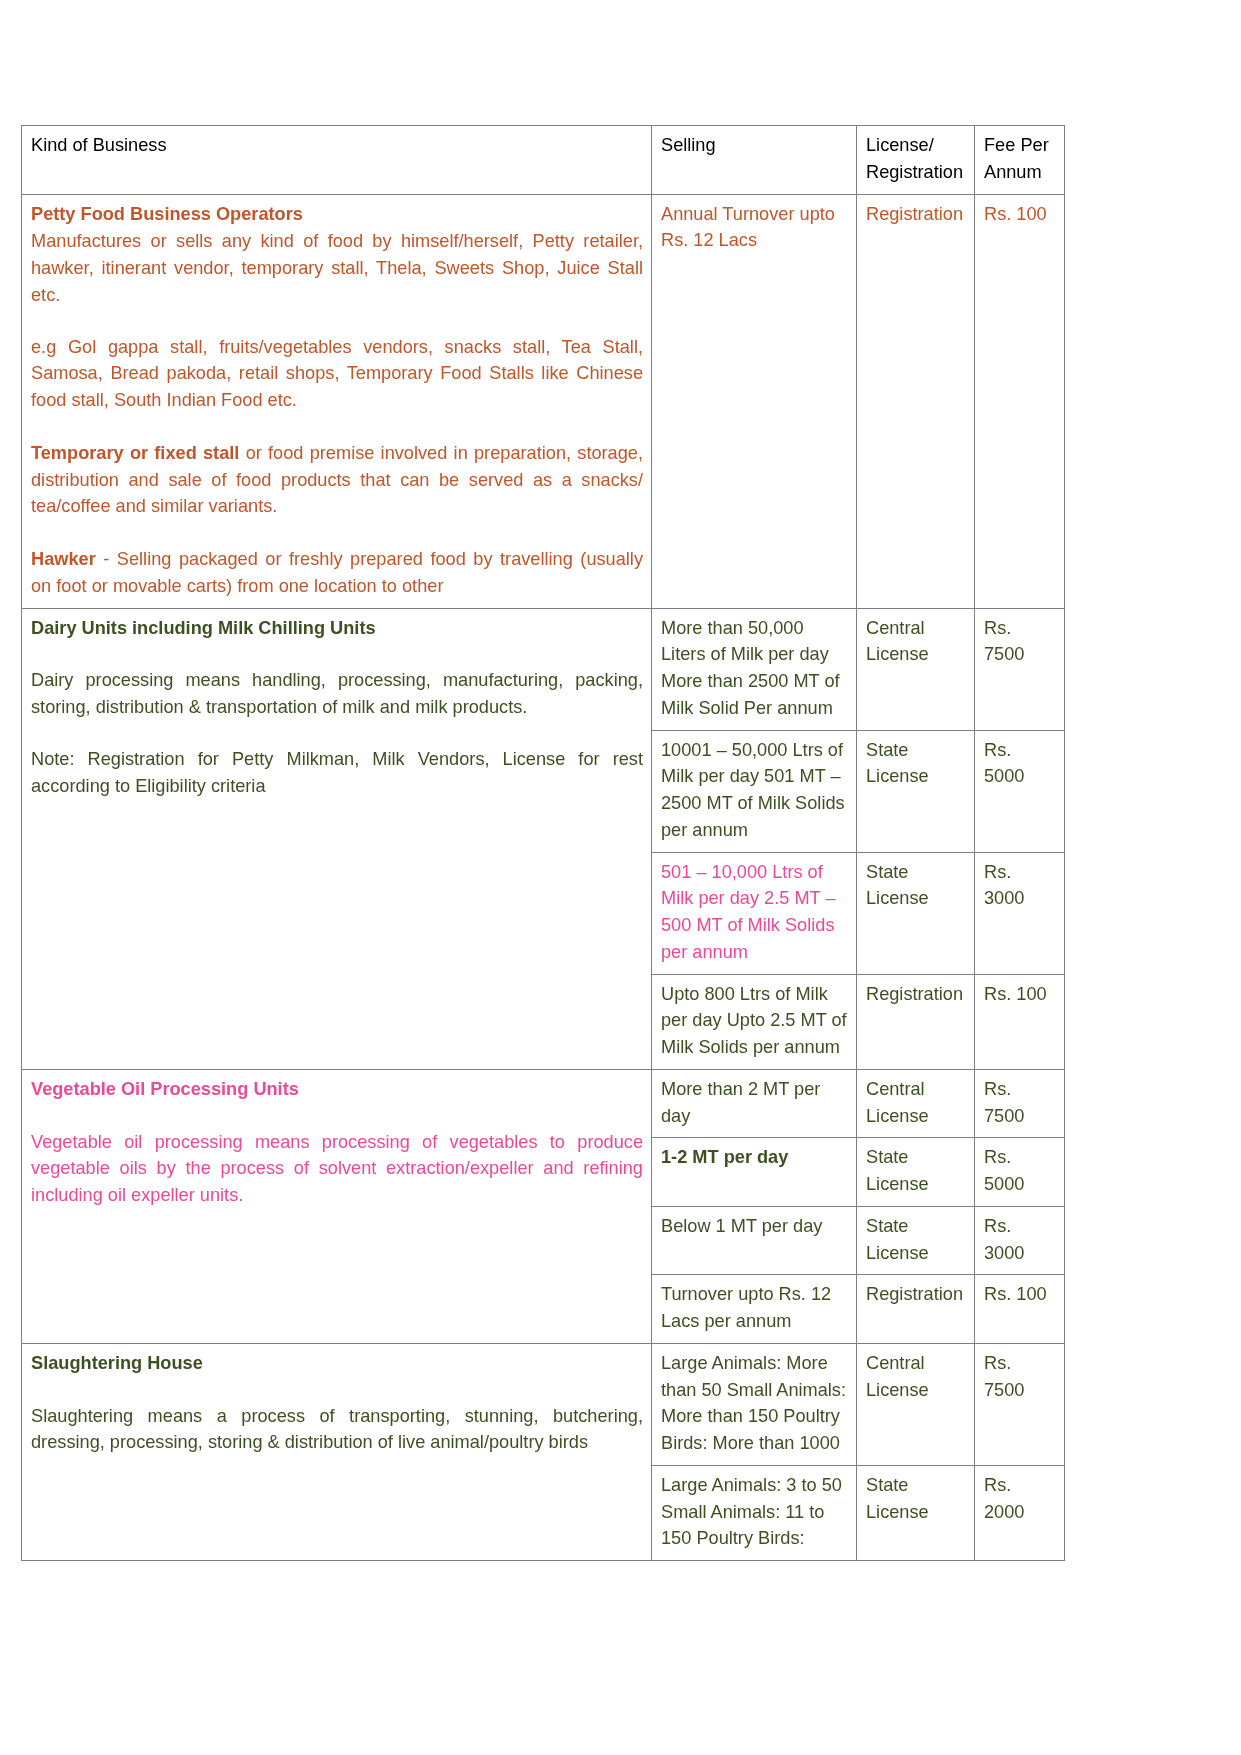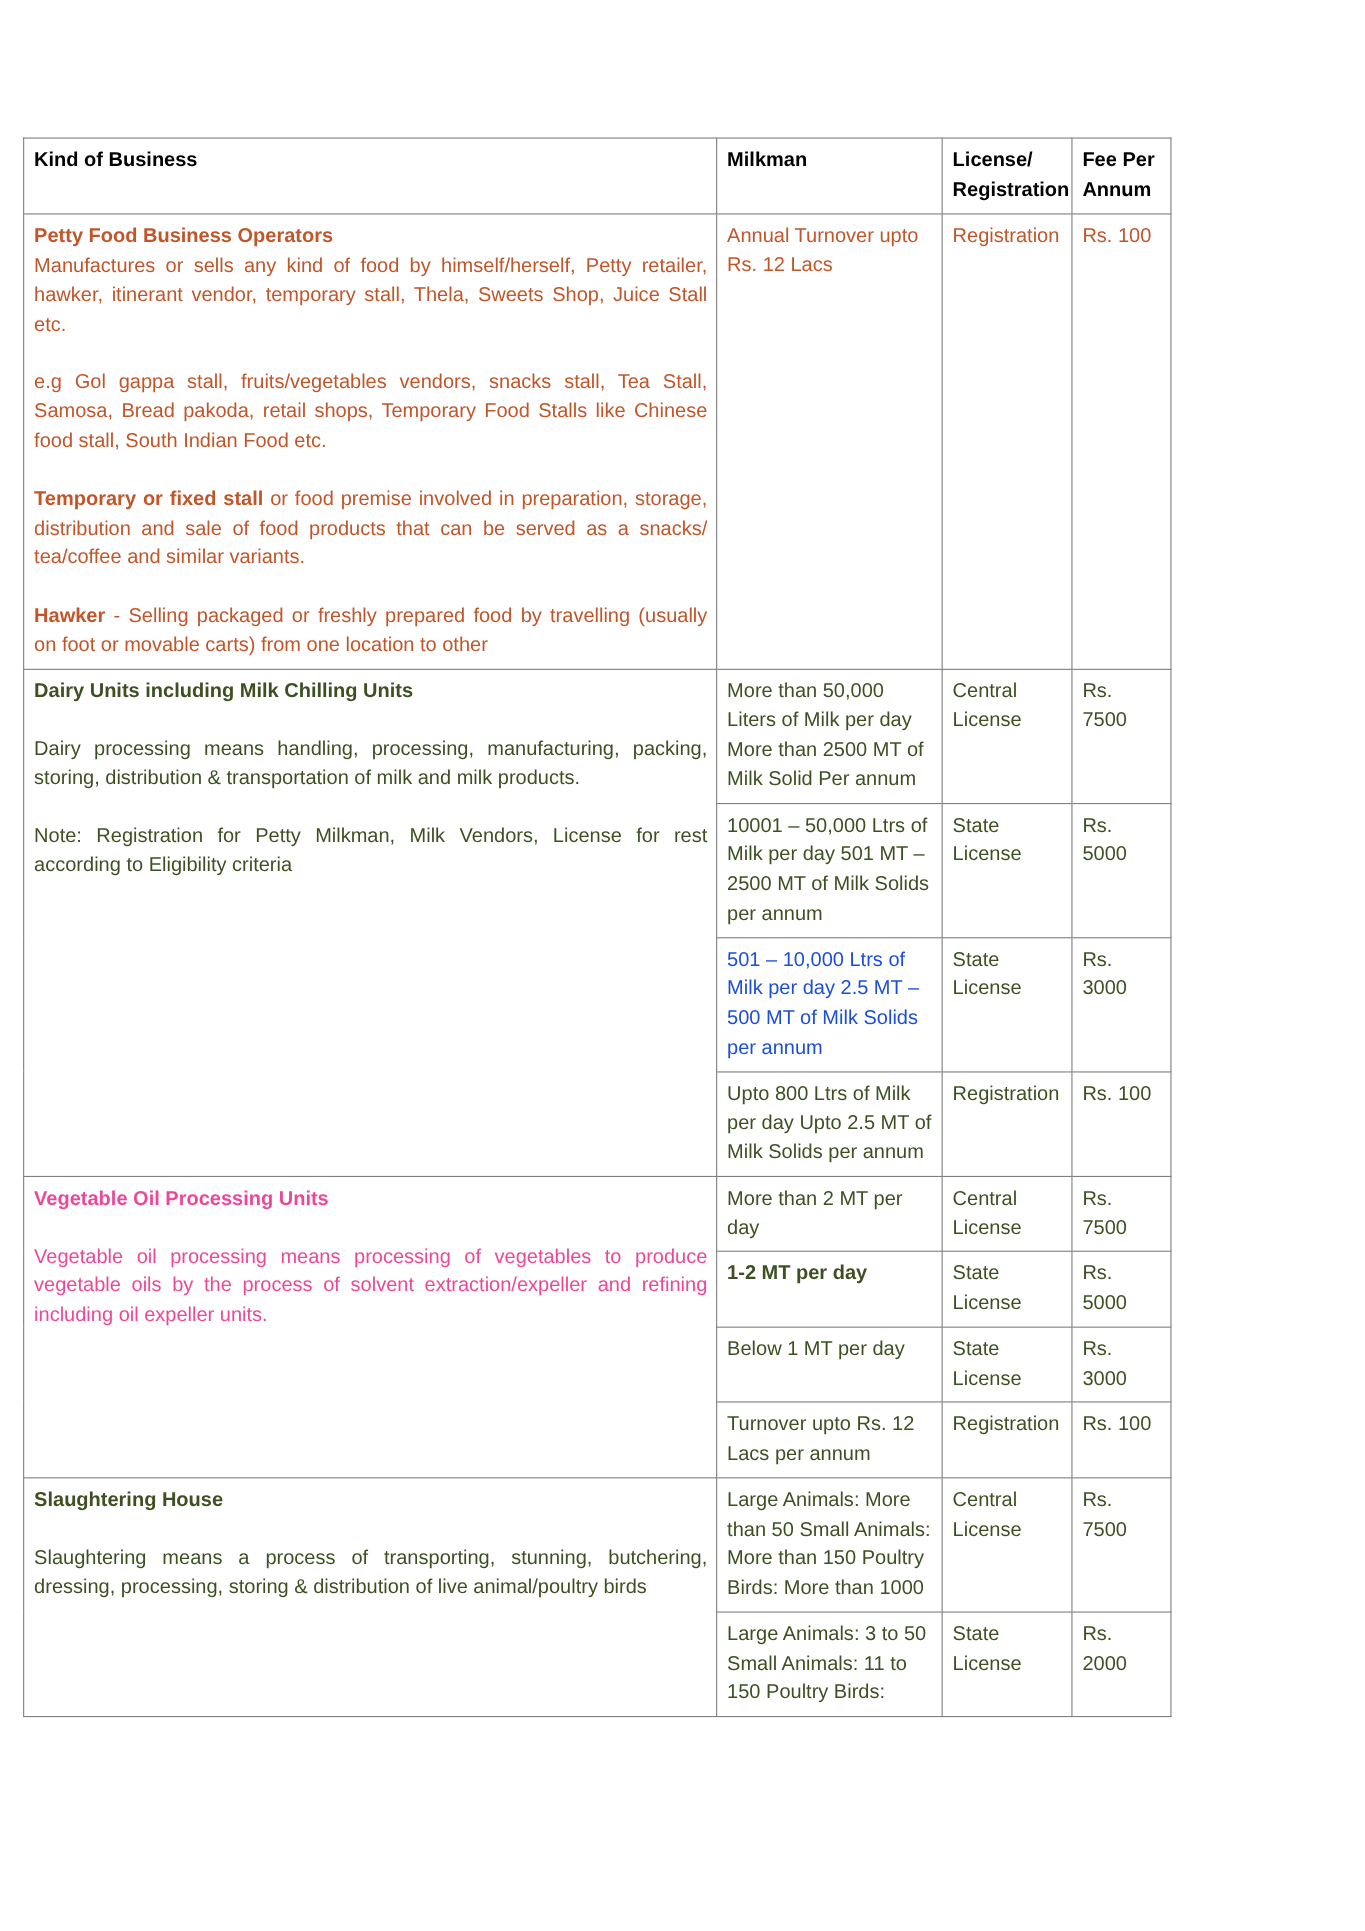--- a/index.html
+++ b/index.html
@@ -32,21 +32,21 @@
     line-height: 1.47;
     text-align: left;
   }
   
   col.c-business { width: 630px; }
   col.c-criteria { width: 205px; }
   col.c-license  { width: 118px; }
   col.c-fee      { width: 90px; }
 
   thead th {
-    font-weight: bold;
+    font-weight: normal;
     color: #000000;
     font-size: 18.4px;
     padding-top: 10px;
     padding-bottom: 14px;
   }
   th.h-business { }
   th.h-criteria { }
   th.h-license  { }
   th.h-fee      { }
 
@@ -85,21 +85,21 @@
   <table class="fee-table">
     <colgroup>
       <col class="c-business">
       <col class="c-criteria">
       <col class="c-license">
       <col class="c-fee">
     </colgroup>
     <thead>
       <tr>
         <th class="h-business">Kind of Business</th>
-        <th class="h-criteria">Milkman</th>
+        <th class="h-criteria">Selling</th>
         <th class="h-license">
           <span>License/</span><br>
           <span>Registration</span>
         </th>
         <th class="h-fee">
           <span>Fee Per</span><br>
           <span>Annum</span>
         </th>
       </tr>
     </thead>
@@ -130,21 +130,21 @@
           <td class="criteria-cell just-criteria" style="color: rgb(61, 80, 33);">More than 50,000 Liters of Milk per day More than 2500 MT of Milk Solid Per annum</td>
           <td class="license-cell" style="color: rgb(61, 80, 33);">Central License</td>
           <td class="fee-cell" style="color: rgb(61, 80, 33);">Rs. 7500</td>
         </tr>
         <tr>
           <td class="criteria-cell just-criteria" style="color: rgb(61, 80, 33);">10001 – 50,000 Ltrs of Milk per day 501 MT – 2500 MT of Milk Solids per annum</td>
           <td class="license-cell" style="color: rgb(61, 80, 33);">State License</td>
           <td class="fee-cell" style="color: rgb(61, 80, 33);">Rs. 5000</td>
         </tr>
         <tr>
-          <td class="criteria-cell just-criteria" style="color: #1d4ed8;">501 – 10,000 Ltrs of Milk per day 2.5 MT – 500 MT of Milk Solids per annum</td>
+          <td class="criteria-cell just-criteria" style="color: #ec4899;">501 – 10,000 Ltrs of Milk per day 2.5 MT – 500 MT of Milk Solids per annum</td>
           <td class="license-cell" style="color: rgb(61, 80, 33);">State License</td>
           <td class="fee-cell" style="color: rgb(61, 80, 33);">Rs. 3000</td>
         </tr>
         <tr>
           <td class="criteria-cell just-criteria" style="color: rgb(61, 80, 33);">Upto 800 Ltrs of Milk per day Upto 2.5 MT of Milk Solids per annum</td>
           <td class="license-cell" style="color: rgb(61, 80, 33);">Registration</td>
           <td class="fee-cell" style="color: rgb(61, 80, 33);">Rs. 100</td>
         </tr>
         <tr>
           <td class="business-cell" rowspan="4" style="color: #ec4899;">

